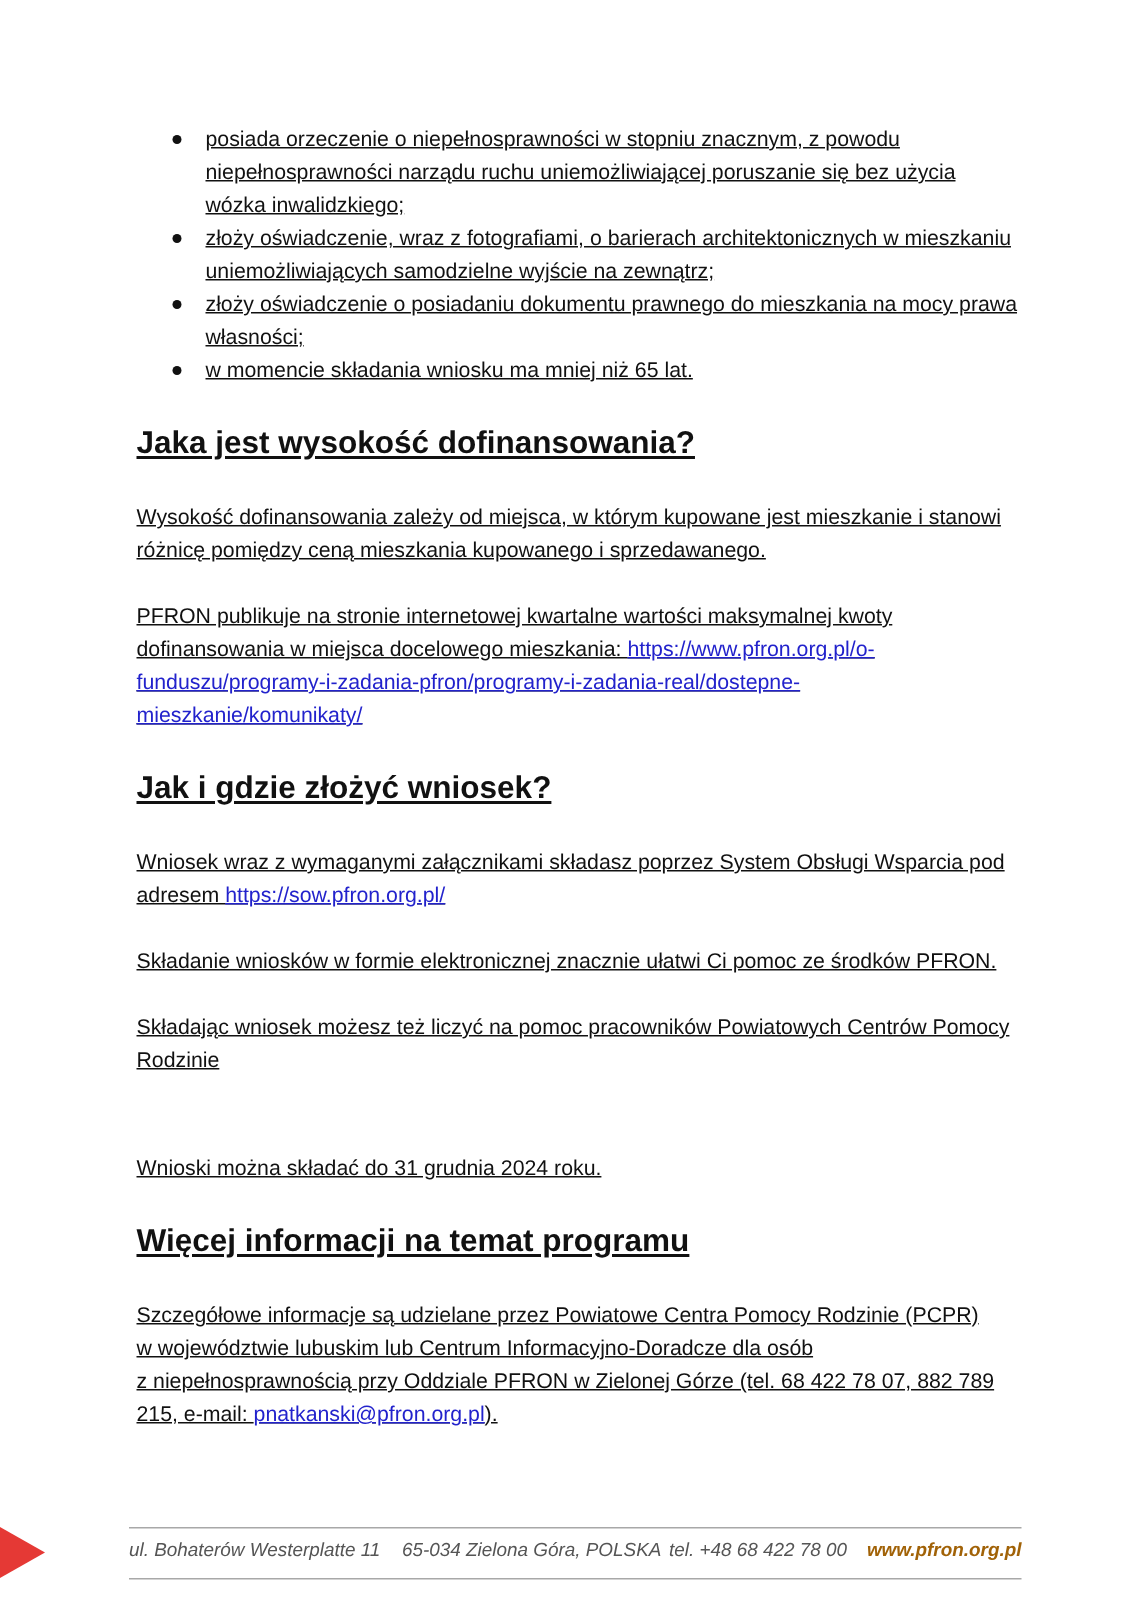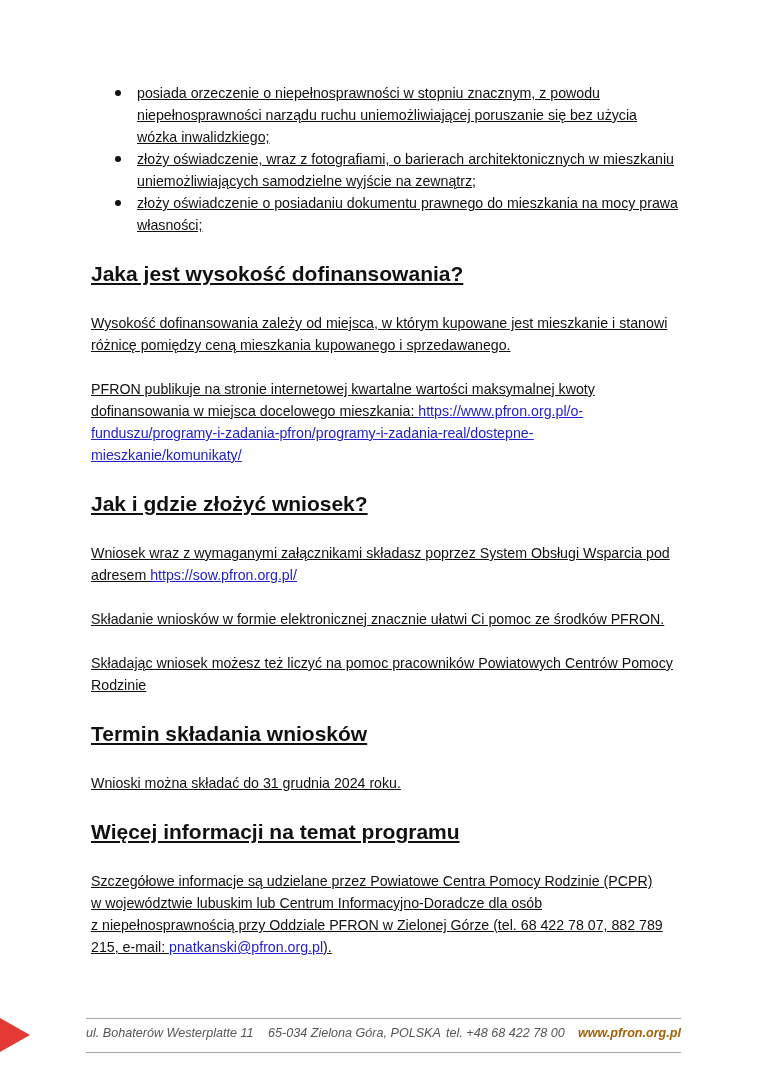--- a/index.html
+++ b/index.html
@@ -31,40 +31,40 @@
 </head>
 <body>
 
 <div class="page">
   <div class="content">
 
     <ul class="bullets">
       <li><span class="dot"></span><span>posiada orzeczenie o niepełnosprawności w stopniu znacznym, z powodu niepełnosprawności narządu ruchu uniemożliwiającej poruszanie się bez użycia wózka inwalidzkiego;</span></li>
       <li><span class="dot"></span><span>złoży oświadczenie, wraz z fotografiami, o barierach architektonicznych w mieszkaniu uniemożliwiających samodzielne wyjście na zewnątrz;</span></li>
       <li><span class="dot"></span><span>złoży oświadczenie o posiadaniu dokumentu prawnego do mieszkania na mocy prawa własności;</span></li>
+      <li><span class="dot"></span><span>w momencie składania wniosku ma mniej niż 65 lat.</span></li>
     </ul>
 
     <div class="gap-h"></div>
     <h2>Jaka jest wysokość dofinansowania?</h2>
     <div class="gap-h"></div>
     <p>Wysokość dofinansowania zależy od miejsca, w którym kupowane jest mieszkanie i stanowi różnicę pomiędzy ceną mieszkania kupowanego i sprzedawanego.</p>
     <div class="gap-p"></div>
     <p><span>PFRON publikuje na stronie internetowej kwartalne wartości maksymalnej kwoty dofinansowania w miejsca docelowego mieszkania: </span><a class="link">https://www.pfron.org.pl/o-funduszu/programy-i-zadania-pfron/programy-i-zadania-real/dostepne-mieszkanie/komunikaty/</a></p>
 
     <div class="gap-h"></div>
     <h2>Jak i gdzie złożyć wniosek?</h2>
     <div class="gap-h"></div>
     <p><span>Wniosek wraz z wymaganymi załącznikami składasz poprzez System Obsługi Wsparcia pod adresem </span><a class="link">https://sow.pfron.org.pl/</a></p>
     <div class="gap-p"></div>
     <p>Składanie wniosków w formie elektronicznej znacznie ułatwi Ci pomoc ze środków PFRON.</p>
     <div class="gap-p"></div>
     <p>Składając wniosek możesz też liczyć na pomoc pracowników Powiatowych Centrów Pomocy Rodzinie</p>
 
     <div class="gap-h"></div>
-    <h2>Termin składania wniosków</h2>
     <div class="gap-h"></div>
     <p>Wnioski można składać do 31 grudnia 2024 roku.</p>
 
     <div class="gap-h"></div>
     <h2>Więcej informacji na temat programu</h2>
     <div class="gap-h"></div>
     <p>
       <span>Szczegółowe informacje są udzielane przez Powiatowe Centra Pomocy Rodzinie (PCPR)</span><br>
       <span>w województwie lubuskim lub Centrum Informacyjno-Doradcze dla osób</span><br>
       <span>z niepełnosprawnością przy Oddziale PFRON w Zielonej Górze (tel. 68 422 78 07, 882 789</span><br>

